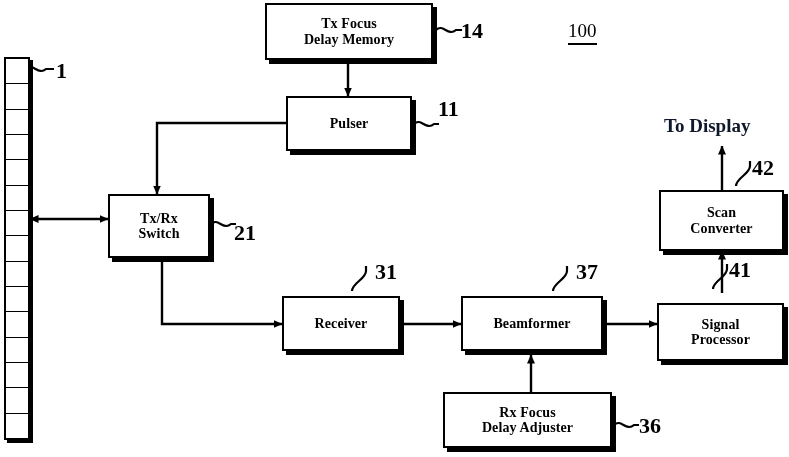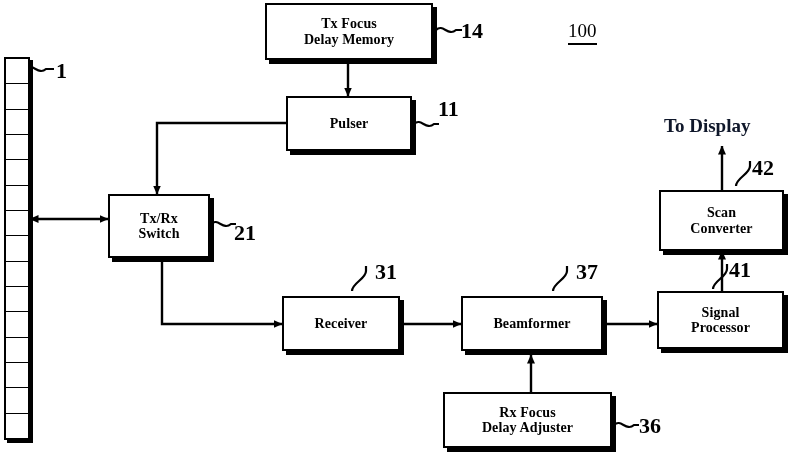--- a/index.html
+++ b/index.html
@@ -180,21 +180,21 @@
 
   <div class="node-box" style="left:461px; top:296px; width:142px; height:55px;">
     <span class="node-label">Beamformer</span>
   </div>
 
   <div class="node-box" style="left:443px; top:392px; width:169px; height:56px;">
     <span class="node-label">Rx Focus
 Delay Adjuster</span>
   </div>
 
-  <div class="node-box" style="left:657px; top:291px; width:127px; height:58px;">
+  <div class="node-box" style="left:657px; top:303px; width:127px; height:58px;">
     <span class="node-label">Signal
 Processor</span>
   </div>
 
   <div class="node-box" style="left:659px; top:190px; width:125px; height:61px;">
     <span class="node-label">Scan
 Converter</span>
   </div>
 
   <div class="ref-num" style="left:56px; top:58px;">1</div>

